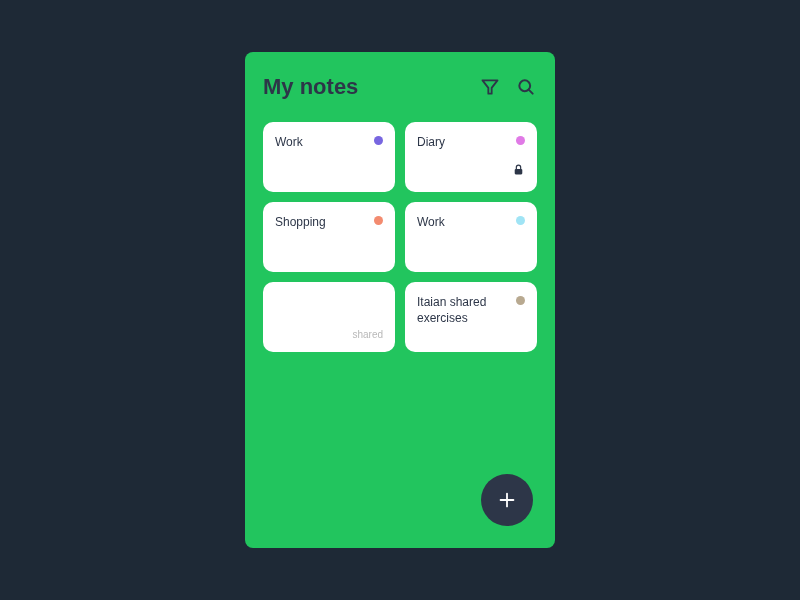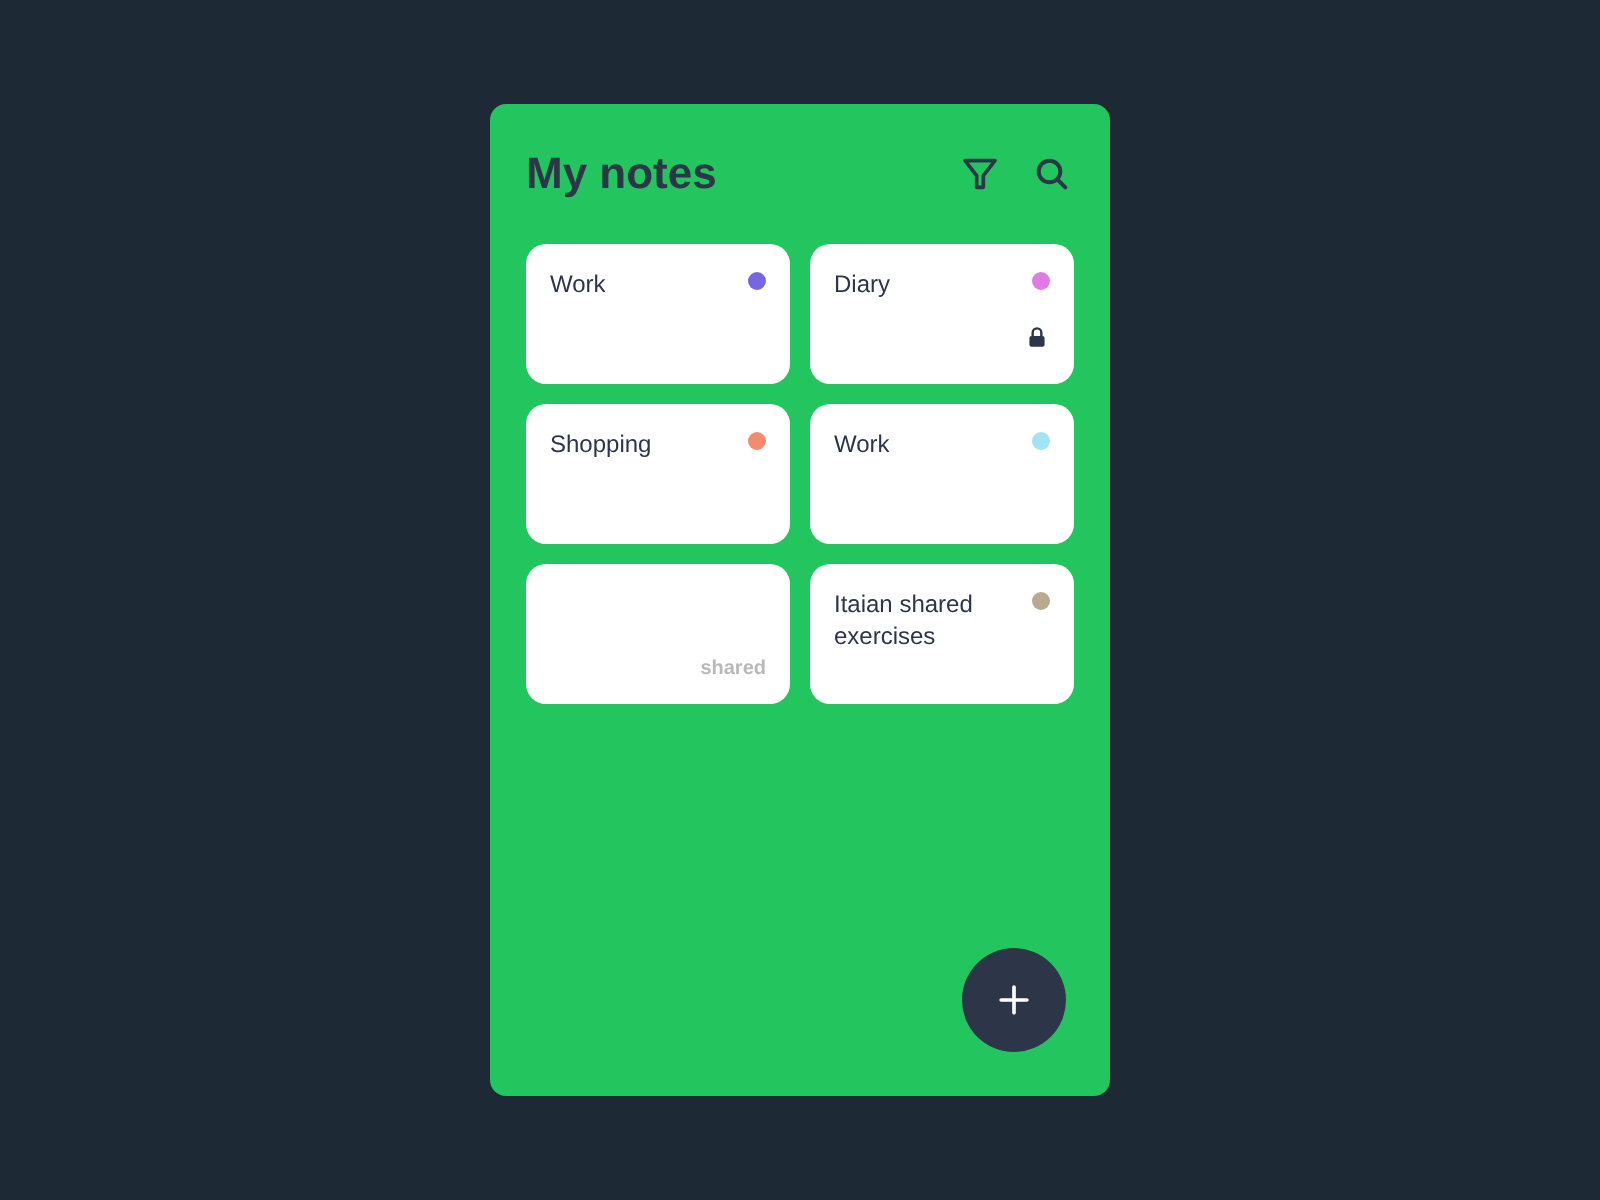--- a/index.html
+++ b/index.html
@@ -97,21 +97,21 @@
       margin-top: 0;
     }
     .shared-row {
       display: flex;
       justify-content: flex-end;
       margin-top: auto;
     }
     .shared-label {
       font-size: 10px;
       color: #b8b8b8;
-      font-weight: 700;
+      font-weight: 400;
     }
     .fab {
       position: absolute;
       bottom: 22px;
       right: 22px;
       width: 52px;
       height: 52px;
       border-radius: 50%;
       background: #2d3648;
       display: flex;

